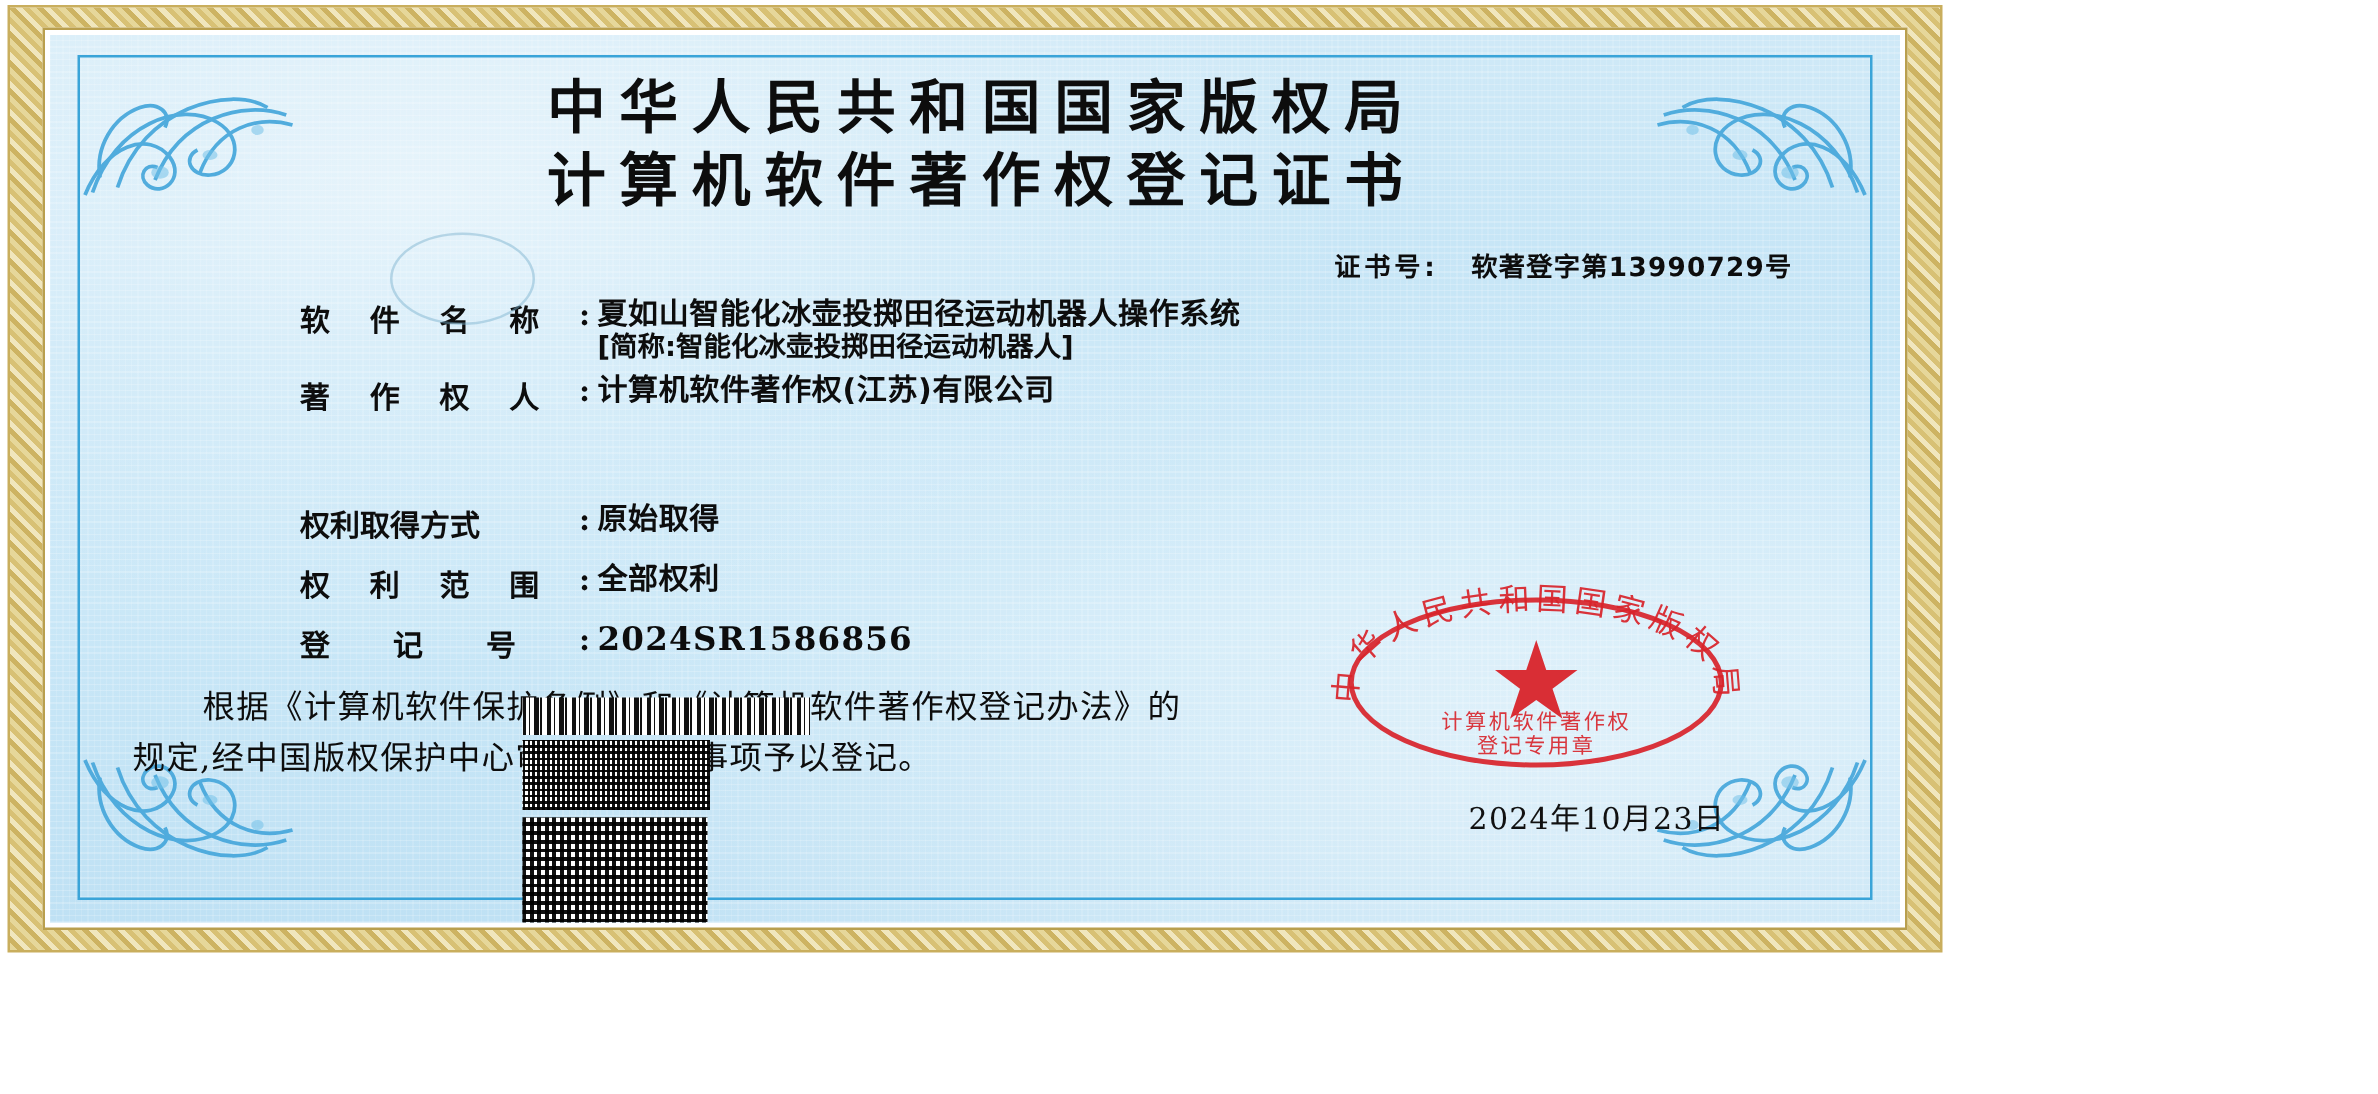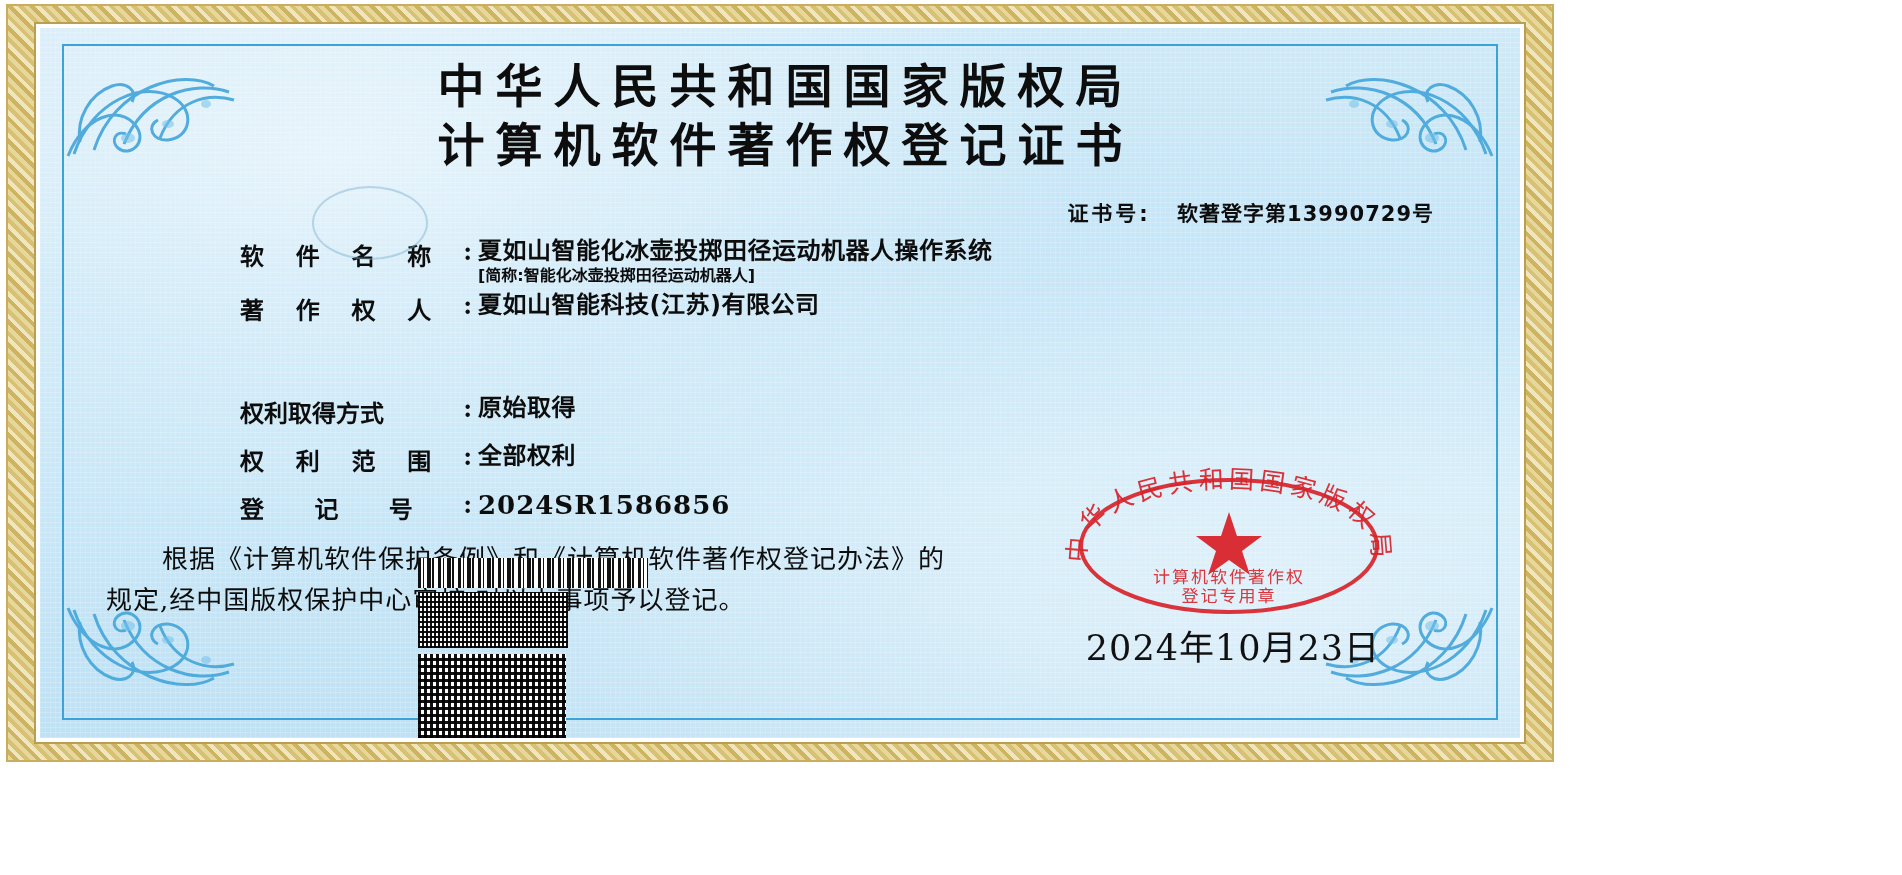--- a/index.html
+++ b/index.html
@@ -180,21 +180,21 @@
   .lbl-spread-5 { display: flex; justify-content: space-between; padding-right: 6px; }
   .lbl-spread-5 > span { display: inline-block; }
   .field-value {
     font-size: 24px;
     font-weight: 700;
     letter-spacing: 0.5px;
     font-family: "DejaVu Sans", "Liberation Sans", sans-serif;
     line-height: 1.22;
   }
   .value-sub {
-    font-size: 16px;
+    font-size: 22px;
     font-weight: 700;
     font-family: "DejaVu Sans", "Liberation Sans", sans-serif;
     line-height: 1.2;
   }
   .value-version {
     font-size: 20px;
     font-weight: 700;
     font-family: "DejaVu Sans Mono", monospace;
     letter-spacing: 1px;
     line-height: 1.3;
@@ -268,21 +268,21 @@
     width: 330px;
     height: 150px;
     pointer-events: none;
   }
   .seal svg { width: 100%; height: 100%; overflow: visible; }
 
   .seal-date {
     position: absolute;
     right: 140px;
     bottom: 68px;
-    font-size: 35px;
+    font-size: 24px;
     font-weight: 400;
     color: #111;
     font-family: "DejaVu Serif", "Liberation Serif", serif;
     letter-spacing: 1px;
   }
 
   .watermark-circle {
     position: absolute;
     left: 212px;
     top: 128px;
@@ -405,21 +405,21 @@
           </div>
 
           <div class="field-row">
             <div class="field-label lbl-spread-5">
               <span>著</span>
               <span>作</span>
               <span>权</span>
               <span>人</span>
               <span>:</span>
             </div>
-            <div class="field-value">夏如山智能科技(江苏)有限公司</div>
+            <div class="field-value">计算机软件著作权(江苏)有限公司</div>
           </div>
 
           <div class="gap-block"></div>
 
           <div class="field-row tight">
             <div class="field-label lbl-spread-5">
               <span>权利取得方式</span>
               <span>:</span>
             </div>
             <div class="field-value">原始取得</div>

